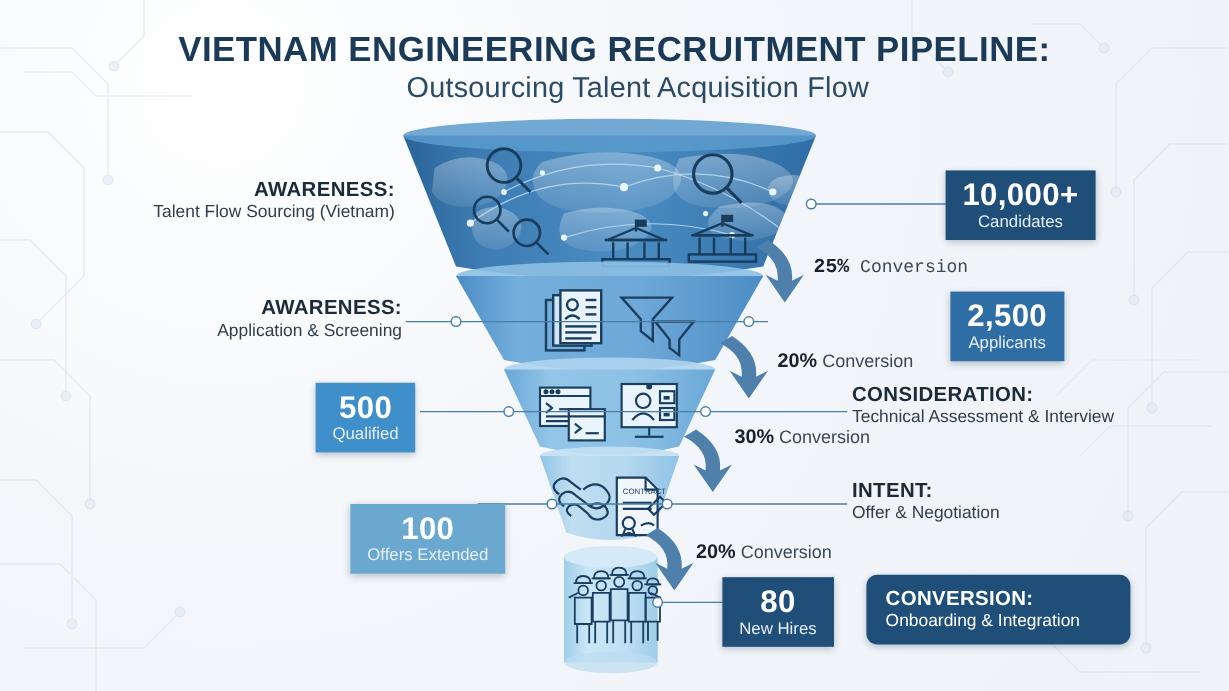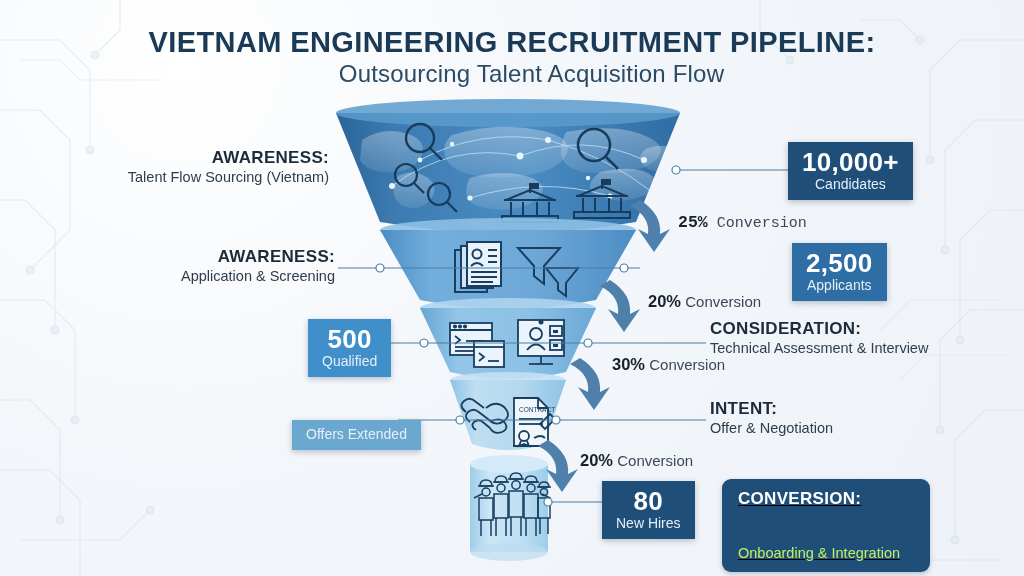--- a/index.html
+++ b/index.html
@@ -28,26 +28,25 @@
   }
   
   .funnel{position:absolute;left:0;top:0;width:1024px;height:576px;}
   
   .stagelabel{position:absolute;line-height:1.25;}
   .stagelabel .hd{font-size:17px;font-weight:bold;color:#1b2b3a;letter-spacing:.3px;}
   .stagelabel .sb{font-size:14.5px;color:#2f3d4c;}
   .right-al{text-align:right;}
   .left-al{text-align:left;}
   .boxed{
-    background:#1f4e79;border-radius:9px;padding:9px 16px 10px 16px;
+    background:#1f4e79;border-radius:9px;padding:9px 28px 10px 16px;
     box-shadow:0 2px 5px rgba(20,50,80,.25);
-    text-decoration:underline;
   }
   .boxed .hd{color:#ffffff;}
-  .boxed .sb{color:#bef264;margin-top:35px;}
+  .boxed .sb{color:#ffffff;}
   
   .badge{
     position:absolute;border-radius:0;text-align:center;
     color:#fff;padding:6px 14px 8px 14px;
     box-shadow:0 2px 6px rgba(20,50,80,.28);
     line-height:1.08;
   }
   .badge .num{display:block;font-size:26px;font-weight:bold;letter-spacing:.3px;}
   .badge .cap{display:block;font-size:14px;color:#e6eef6;margin-top:1px;}
   
@@ -413,26 +412,27 @@
   <div class="badge" style="left:788px;top:142px;background:#1f4e79;">
     <span class="num">10,000+</span>
     <span class="cap">Candidates</span>
   </div>
 
   <div class="badge" style="left:792px;top:243px;background:#2f6ea5;">
     <span class="num">2,500</span>
     <span class="cap">Applicants</span>
   </div>
 
-  <div class="badge" style="left:263px;top:319px;background:#3f8fca;margin-left:45px;">
+  <div class="badge" style="left:263px;top:319px;background:#3f8fca;">
     <span class="num">500</span>
     <span class="cap">Qualified</span>
   </div>
 
   <div class="badge" style="left:292px;top:420px;background:#6aa8cf;">
+    <span class="num">100</span>
     <span class="cap">Offers Extended</span>
   </div>
 
   <div class="badge" style="left:602px;top:481px;background:#1f4e79;">
     <span class="num">80</span>
     <span class="cap">New Hires</span>
   </div>
 
   <div class="conv" style="left:678px;top:213px;font-family:Liberation Mono, monospace;">
     <b>25%</b>

